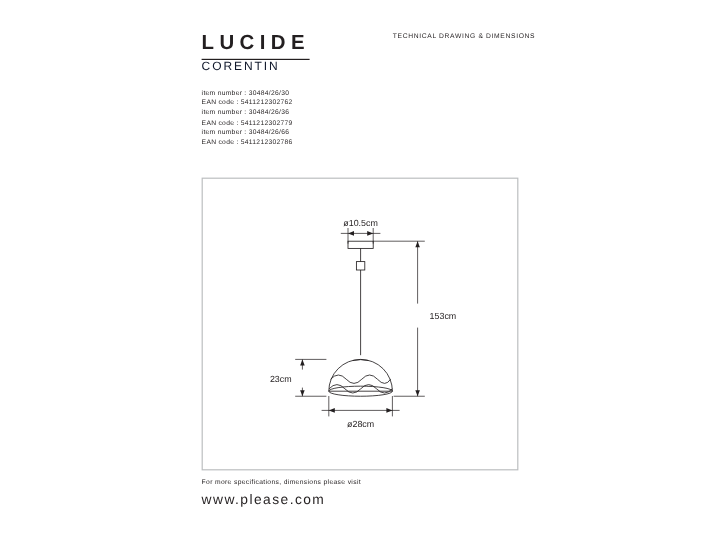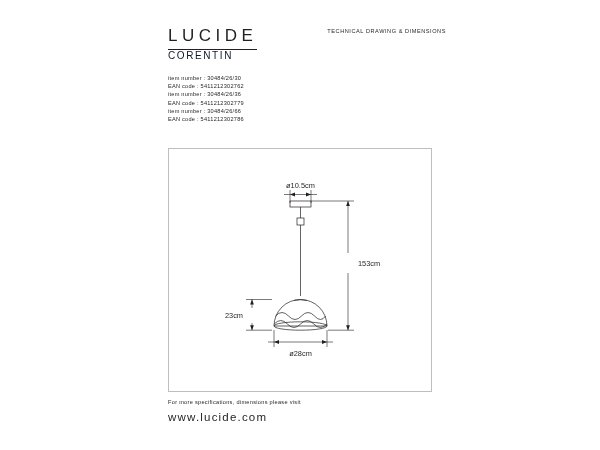--- a/index.html
+++ b/index.html
@@ -27,21 +27,21 @@
     position: absolute;
     left: 168px;
     top: 26px;
     width: 160px;
   }
   .brand-logo {
     font-family: "Liberation Sans", sans-serif;
     font-size: 17px;
     letter-spacing: 4.5px;
     color: #231f20;
-    font-weight: 400;
+    font-weight: 700;
     line-height: 20px;
     padding-bottom: 3px;
     border-bottom: 1.6px solid #231f20;
     display: inline-block;
     white-space: nowrap;
   }
   .brand-series {
     margin-top: 0;
     font-size: 10px;
     letter-spacing: 1.6px;
@@ -188,15 +188,15 @@
         <line x1="159" y1="182" x2="159" y2="199"></line>
         <line x1="100" y1="194" x2="165" y2="194"></line>
         <polygon points="106,194 111,192.1 111,195.9" fill="#231f20" stroke="none"></polygon>
         <polygon points="159,194 154,192.1 154,195.9" fill="#231f20" stroke="none"></polygon>
       </g>
       <text x="132.5" y="208" text-anchor="middle" font-family="Liberation Sans, sans-serif" font-size="7.4" fill="#231f20">ø28cm</text>
     </svg>
   </div>
 
   <div class="footer-note">For more specifications, dimensions please visit</div>
-  <div class="footer-url">www.lucide.com</div>
+  <div class="footer-url">www.please.com</div>
 
 </div>
 
 </body></html>

